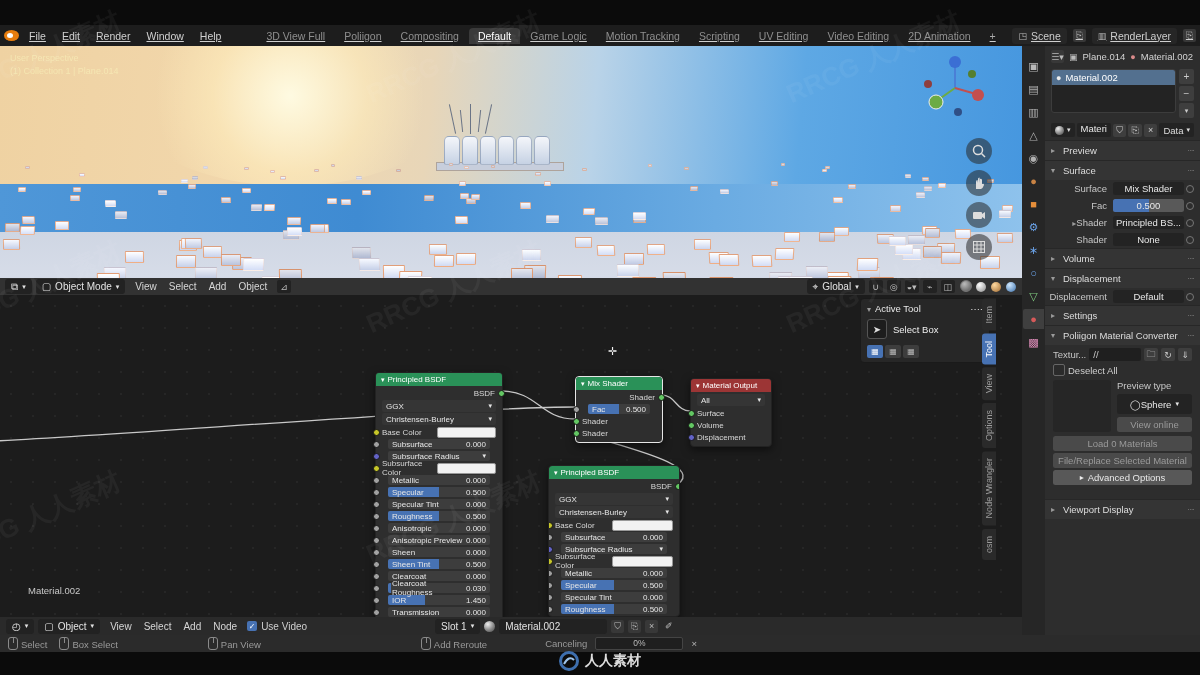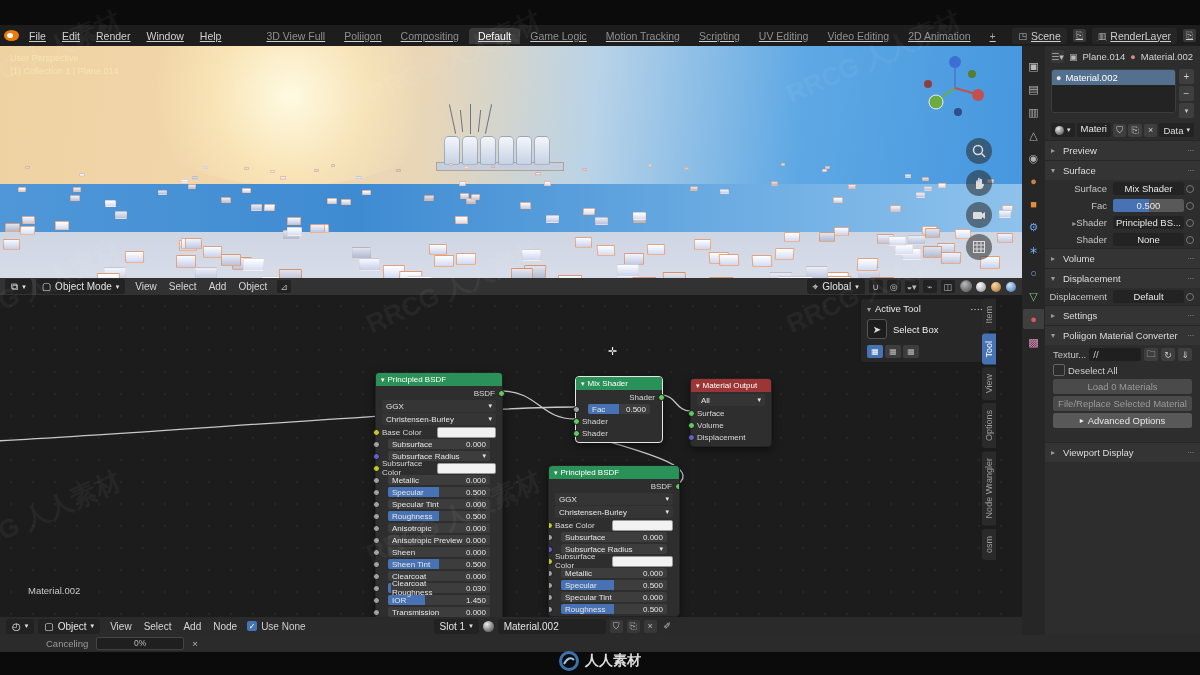--- a/index.html
+++ b/index.html
@@ -750,37 +750,38 @@
         <span>◴</span>
         <span style="font-size:7px">▾</span>
       </span>
     <span class="hbtn">
         <span>▢</span>
         <span>Object</span>
         <span style="font-size:7px">▾</span>
       </span>
     <span id="nemenus"><span class="hmenu">View</span><span class="hmenu">Select</span><span class="hmenu">Add</span><span class="hmenu">Node</span></span>
     <span class="chk">✓</span>
-    <span>Use None</span>
+    <span>Use Video</span>
     <span style="flex:0 0 120px"></span>
     <span class="hbtn">
         <span>Slot 1</span>
         <span style="font-size:7px">▾</span>
       </span>
     <span class="sphere"></span>
     <span class="hbtn" style="min-width:96px;justify-content:flex-start">
         <span>Material.002</span>
       </span>
     <span class="sbtn">⛉</span>
     <span class="sbtn">⎘</span>
     <span class="sbtn">×</span>
     <span class="sbtn" style="background:none">✐</span>
   </div>
 
   <div class="abs" id="statusbar">
+    <span id="hints"><span class="" style="margin-right: 12px;"><span class="mouse-ico"></span>Select</span><span class="" style="margin-right: 90px;"><span class="mouse-ico"></span>Box Select</span><span class="" style="margin-right: 160px;"><span class="mouse-ico"></span>Pan View</span><span class="" style="margin-right: 12px;"><span class="mouse-ico"></span>Add Reroute</span></span>
     <span style="flex:0 0 30px"></span>
     <span>Canceling</span>
     <span id="progress">0%</span>
     <span style="color:#bbb">×</span>
     <span style="flex:1"></span>
   </div>
 
   <div class="abs" id="wm-bottom">
     <svg width="20" height="20">
       <circle cx="10" cy="10" r="8.5" fill="none" stroke="#3e6fae" stroke-width="3"></circle>
@@ -932,20 +933,34 @@
             <span>//</span>
           </span>
         <span class="minibtn">🗀</span>
         <span class="minibtn">↻</span>
         <span class="minibtn">⇓</span>
       </div>
       <div class="ifield">
         <span class="chk off"></span>
         <span>Deselect All</span>
       </div>
+      <div id="prev-wrap">
+        <div id="prev-thumb"></div>
+        <div id="prev-right">
+          <span style="color:#c6c6c6">Preview type</span>
+          <div class="pwidget" style="height:14px">
+            <span>◯ </span>
+              <span>Sphere</span>
+              <span style="font-size:7px;margin-left:4px">▾</span>
+          </div>
+          <div class="pbtn" style="margin:0">
+              <span>View online</span>
+            </div>
+        </div>
+      </div>
       <div class="pbtn">
           <span>Load 0 Materials</span>
         </div>
       <div class="pbtn">
           <span>File/Replace Selected Material</span>
         </div>
       <div class="pbtn light">
         <span class="tri" style="color:#eee">▸</span>
           <span>Advanced Options</span>
       </div>

